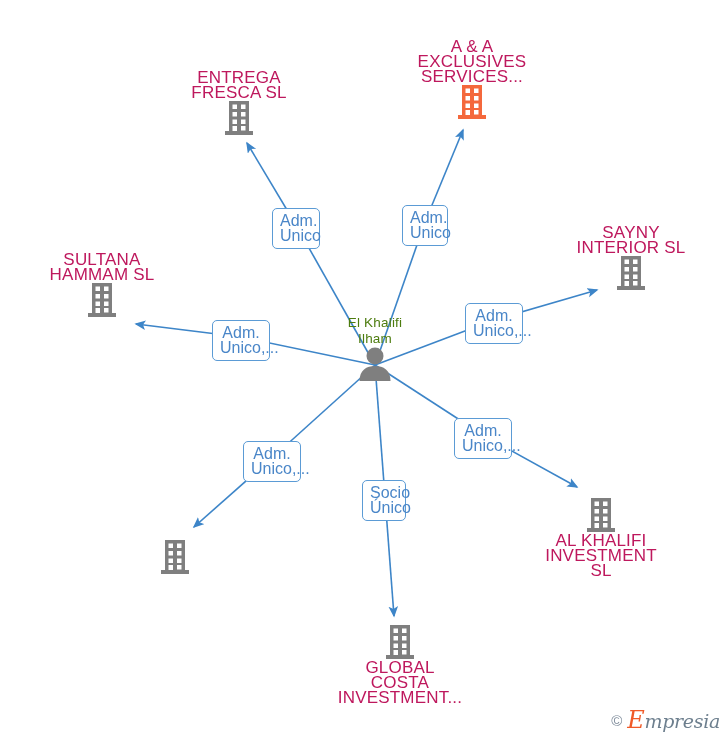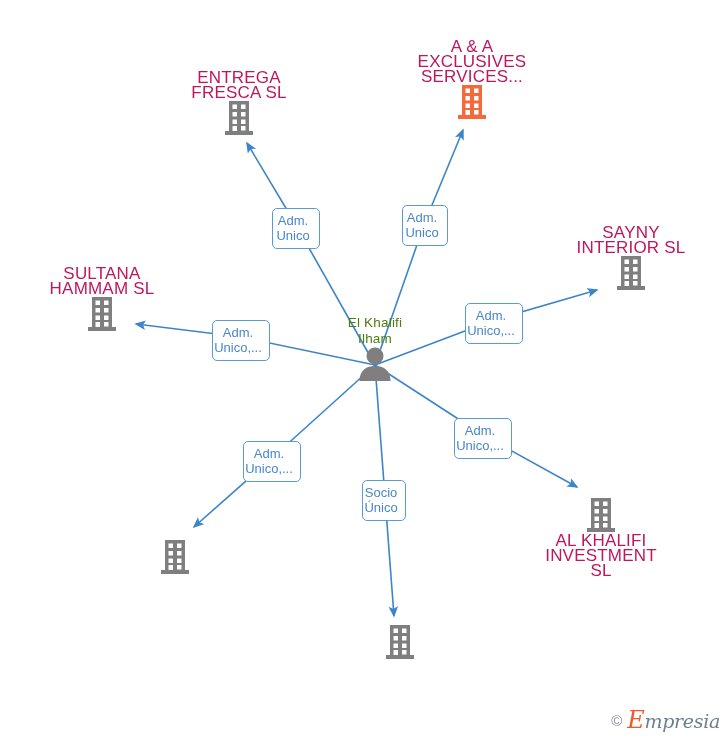--- a/index.html
+++ b/index.html
@@ -44,24 +44,24 @@
   }
   .icon-wrap {
     line-height: 0;
   }
   .edge-label {
     position: absolute;
     border: 1.4px solid #5b9bd5;
     border-radius: 5px;
     background: #ffffff;
     color: #4a86c8;
-    font-size: 13px;
+    font-size: 16px;
     line-height: 15px;
     text-align: center;
-    padding: 4px 7px 5px 1px;
+    padding: 4px 7px 5px 7px;
     white-space: pre-line;
     box-sizing: border-box;
   }
   .watermark {
     position: absolute;
     right: 8px;
     bottom: 8px;
     display: flex;
     align-items: center;
     gap: 5px;
@@ -185,21 +185,21 @@
             <rect x="9.5" y="4.5" width="4.5" height="4.5" fill="#ffffff"></rect>
             <rect x="18" y="4.5" width="4.5" height="4.5" fill="#ffffff"></rect>
             <rect x="9.5" y="12" width="4.5" height="4.5" fill="#ffffff"></rect>
             <rect x="18" y="12" width="4.5" height="4.5" fill="#ffffff"></rect>
             <rect x="9.5" y="19.5" width="4.5" height="4.5" fill="#ffffff"></rect>
             <rect x="18" y="19.5" width="4.5" height="4.5" fill="#ffffff"></rect>
             <rect x="9.5" y="26" width="4.5" height="5" fill="#ffffff"></rect>
             <rect x="18" y="26" width="4.5" height="4.5" fill="#ffffff"></rect>
           </svg></div>
       </div>
-      <div class="node" style="left: 102px; top: 266px;">
+      <div class="node" style="left: 102px; top: 252px;">
         <div class="node-label">SULTANA
 HAMMAM  SL</div>
         <div class="icon-wrap"><svg width="32" height="36" viewBox="0 0 32 36" xmlns="http://www.w3.org/2000/svg">
             <rect x="6" y="1" width="20" height="30" fill="#7f7f7f"></rect>
             <rect x="2" y="31" width="28" height="4" fill="#7f7f7f"></rect>
             <rect x="9.5" y="4.5" width="4.5" height="4.5" fill="#ffffff"></rect>
             <rect x="18" y="4.5" width="4.5" height="4.5" fill="#ffffff"></rect>
             <rect x="9.5" y="12" width="4.5" height="4.5" fill="#ffffff"></rect>
             <rect x="18" y="12" width="4.5" height="4.5" fill="#ffffff"></rect>
             <rect x="9.5" y="19.5" width="4.5" height="4.5" fill="#ffffff"></rect>
@@ -245,20 +245,23 @@
             <rect x="2" y="31" width="28" height="4" fill="#7f7f7f"></rect>
             <rect x="9.5" y="4.5" width="4.5" height="4.5" fill="#ffffff"></rect>
             <rect x="18" y="4.5" width="4.5" height="4.5" fill="#ffffff"></rect>
             <rect x="9.5" y="12" width="4.5" height="4.5" fill="#ffffff"></rect>
             <rect x="18" y="12" width="4.5" height="4.5" fill="#ffffff"></rect>
             <rect x="9.5" y="19.5" width="4.5" height="4.5" fill="#ffffff"></rect>
             <rect x="18" y="19.5" width="4.5" height="4.5" fill="#ffffff"></rect>
             <rect x="9.5" y="26" width="4.5" height="5" fill="#ffffff"></rect>
             <rect x="18" y="26" width="4.5" height="4.5" fill="#ffffff"></rect>
           </svg></div>
+        <div class="node-label">GLOBAL
+COSTA
+INVESTMENT...</div>
       </div>
       <div class="node" style="left: 375px; top: 315px;">
         <div class="node-label person">El Khalifi
 Ilham</div>
         <div class="icon-wrap"><svg width="38" height="34" viewBox="0 0 38 34" xmlns="http://www.w3.org/2000/svg">
             <circle cx="19" cy="9" r="8.5" fill="#7f7f7f"></circle>
             <path d="M3.5 34 C3.5 23 10.5 19 19 19 C27.5 19 34.5 23 34.5 34 Z" fill="#7f7f7f"></path>
           </svg></div>
       </div>
     </div>

